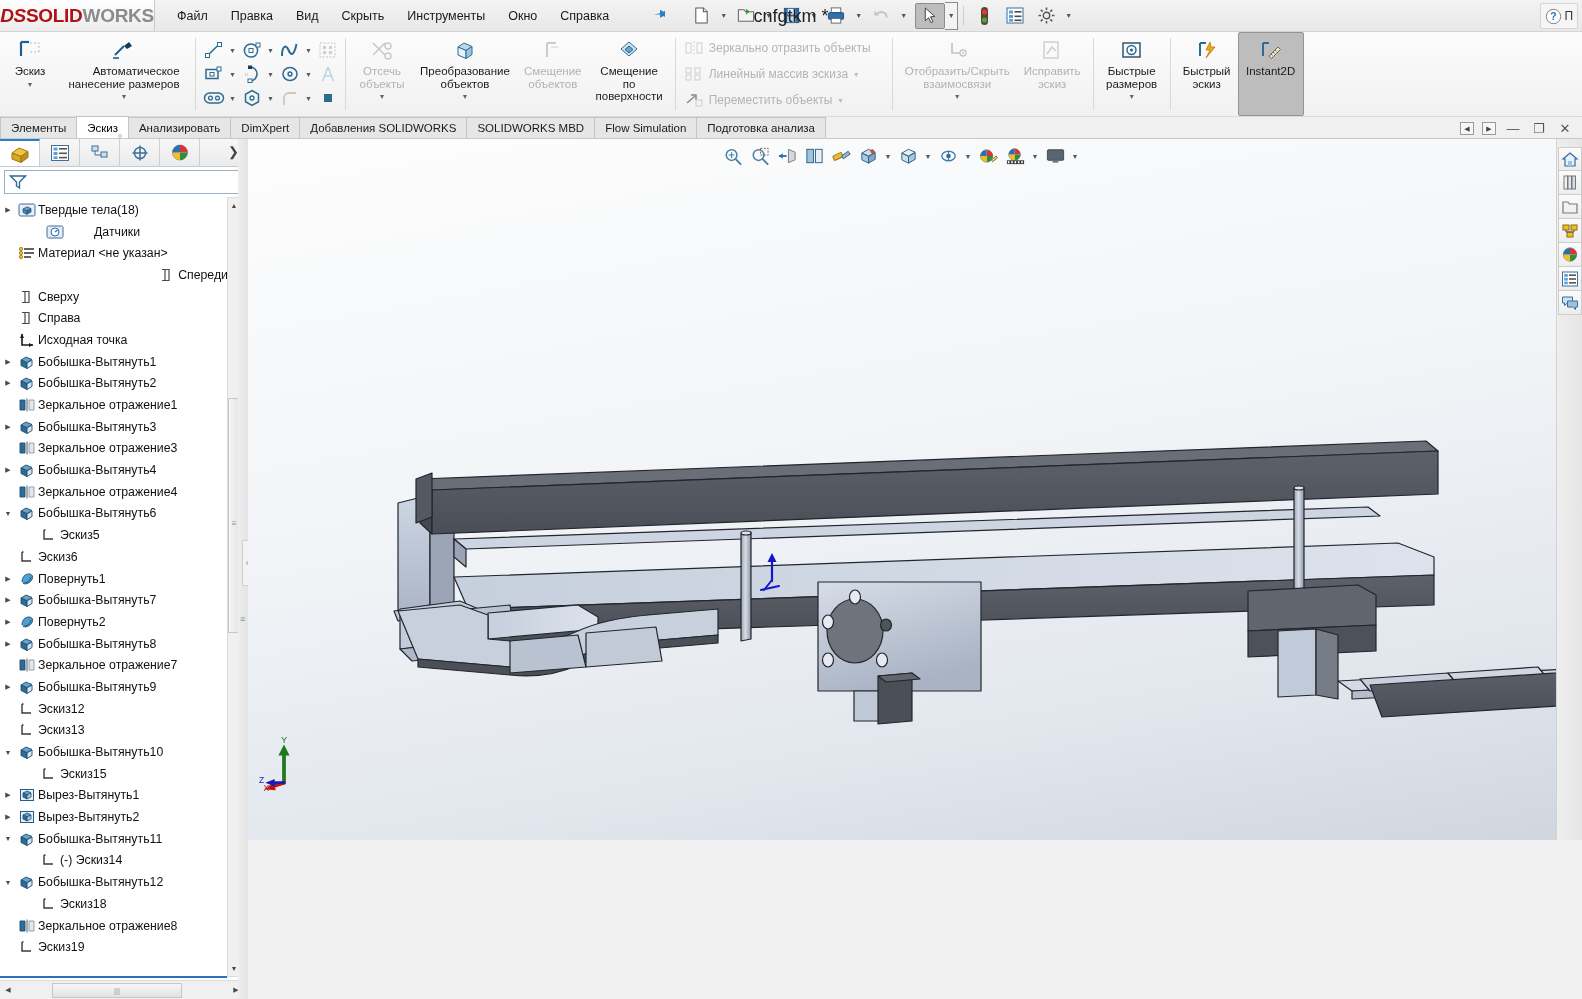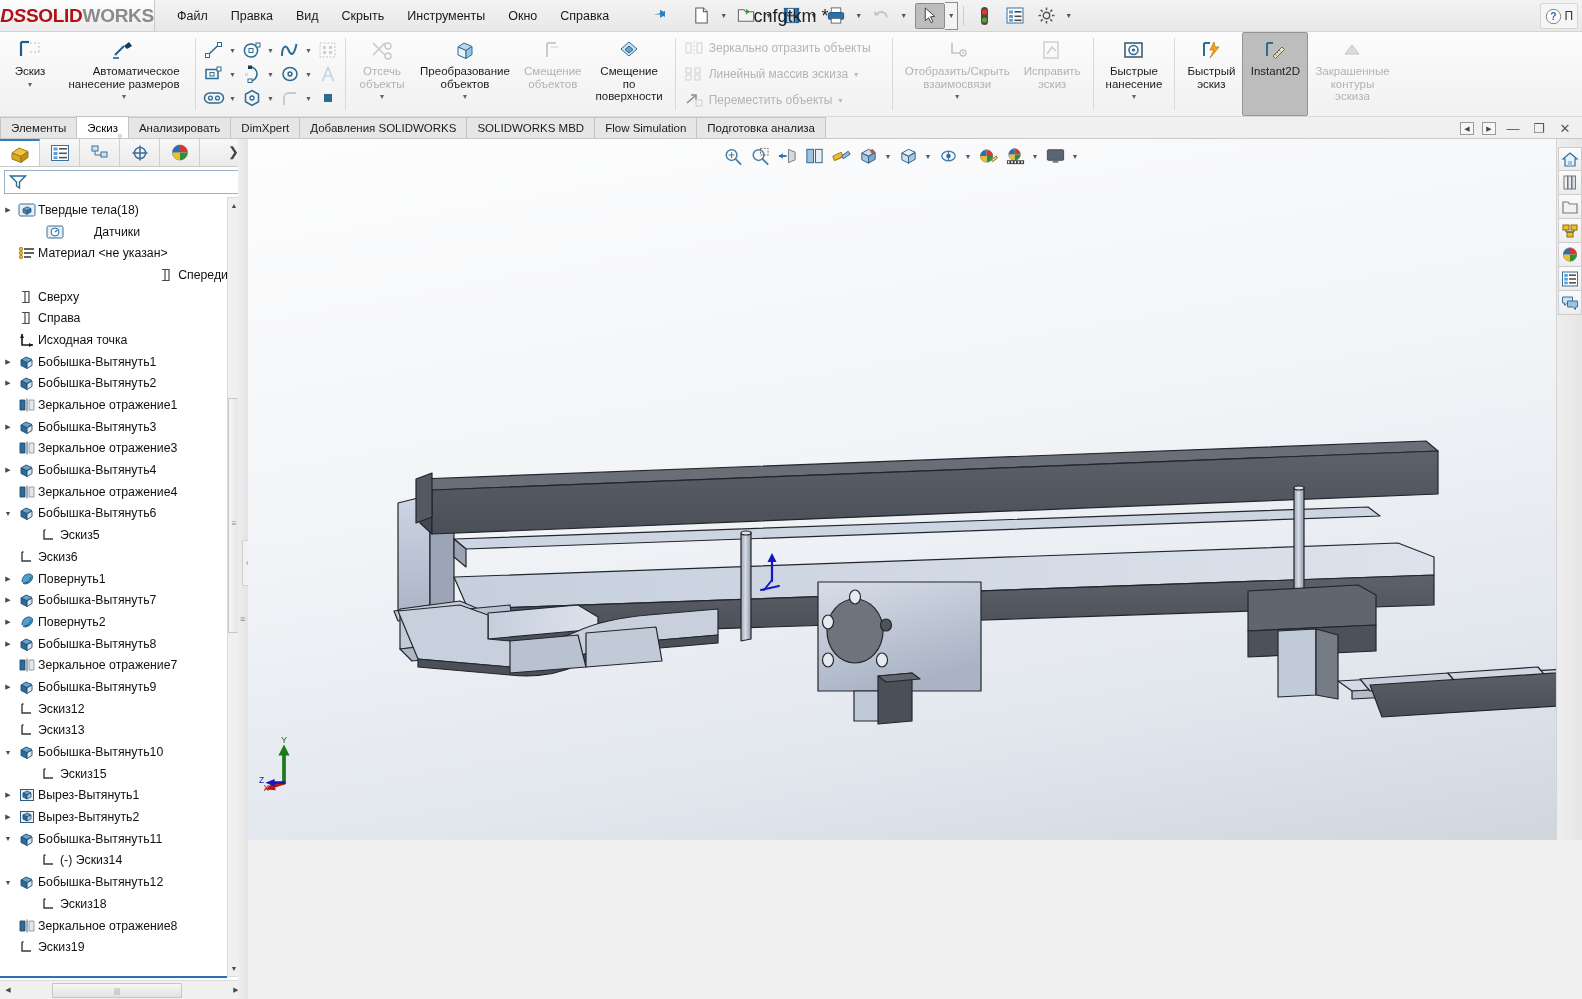--- a/index.html
+++ b/index.html
@@ -568,21 +568,21 @@
     <div class="rgrp">
       <div class="rbig" style="min-width:66px;">
         <span class="ri">
           <svg width="26" height="24" viewBox="0 0 26 24">
               <rect x="4" y="4" width="17" height="14" fill="none" stroke="#35556b" stroke-width="1.5"></rect>
               <circle cx="12.5" cy="11" r="4.5" fill="none" stroke="#2c6c92" stroke-width="1.5"></circle>
               <circle cx="12.5" cy="11" r="1.6" fill="#2c6c92"></circle>
             </svg>
         </span>
         <span class="rl" style="white-space:pre-line;">Быстрые
-нанесение</span>
+размеров</span>
         <span class="rcaret">▼</span>
       </div>
     </div>
 
     <div class="rsep"></div>
 
     <div class="rgrp">
       <div class="rbig" style="min-width:62px;">
         <span class="ri">
           <svg width="26" height="24" viewBox="0 0 26 24">
@@ -600,30 +600,20 @@
           <svg width="26" height="24" viewBox="0 0 26 24">
               <path d="M5 4h6" stroke="#2c6c92" stroke-width="2" fill="none"></path>
               <path d="M5 4v13" stroke="#2c6c92" stroke-width="2" fill="none"></path>
               <path d="M11 17l9-9 2.5 2.5-9 9z" fill="#e9e2c8" stroke="#6d6a5a"></path>
               <path d="M13 15l1.5 1.5M15 13l1.5 1.5M17 11l1.5 1.5" stroke="#6d6a5a"></path>
             </svg>
         </span>
         <span class="rl">Instant2D</span>
       </div>
 
-      <div class="rbig disabled" style="min-width:86px;">
-        <span class="ri">
-          <svg width="26" height="24" viewBox="0 0 26 24">
-              <path d="M13 6l7 9H6z" fill="#dcdcdc" stroke="#c4c4c4"></path>
-            </svg>
-        </span>
-        <span class="rl" style="white-space:pre-line;">Закрашенные
-контуры
-эскиза</span>
-      </div>
     </div>
   </div>
 
   <div class="tabstrip">
     <div class="tab">Элементы</div>
     <div class="tab active">Эскиз</div>
     <div class="tab">Анализировать</div>
     <div class="tab">DimXpert</div>
     <div class="tab">Добавления SOLIDWORKS</div>
     <div class="tab">SOLIDWORKS MBD</div>

